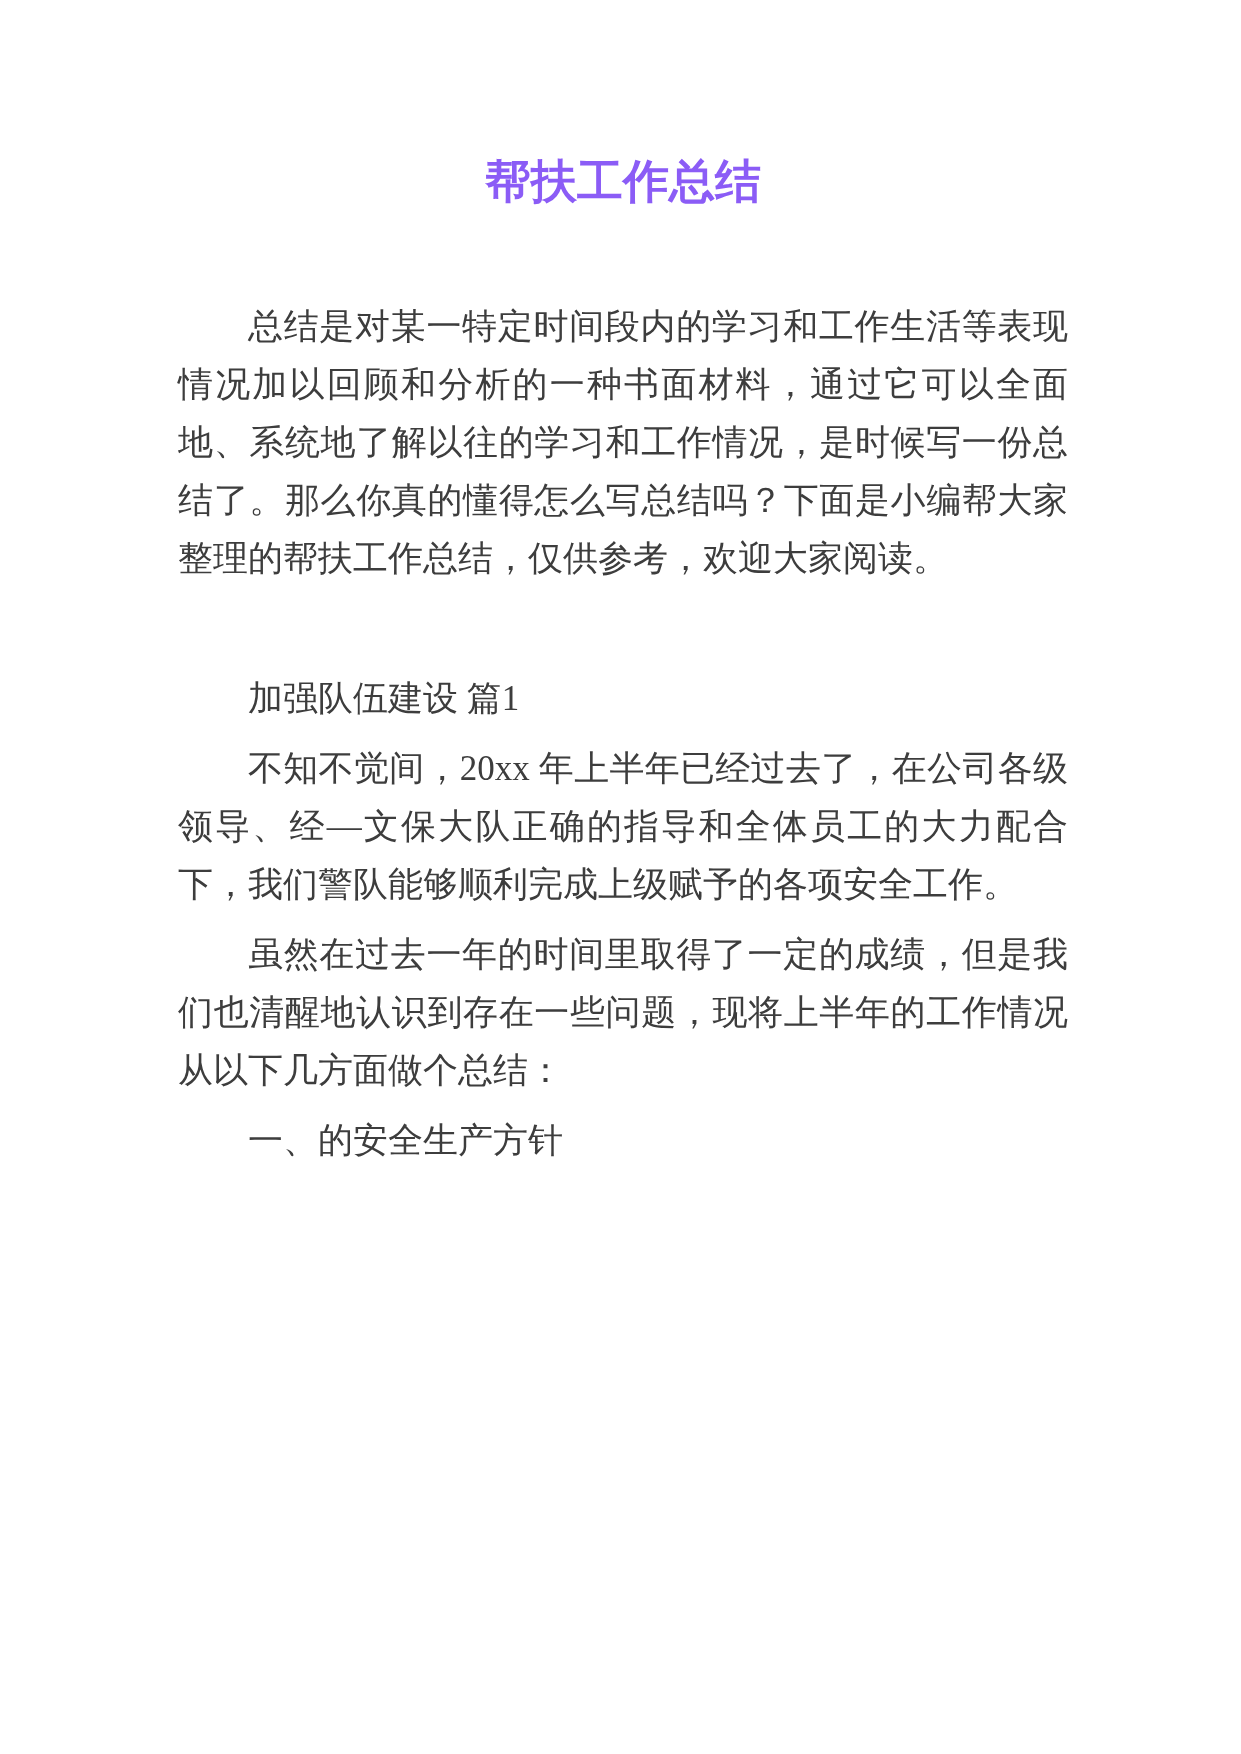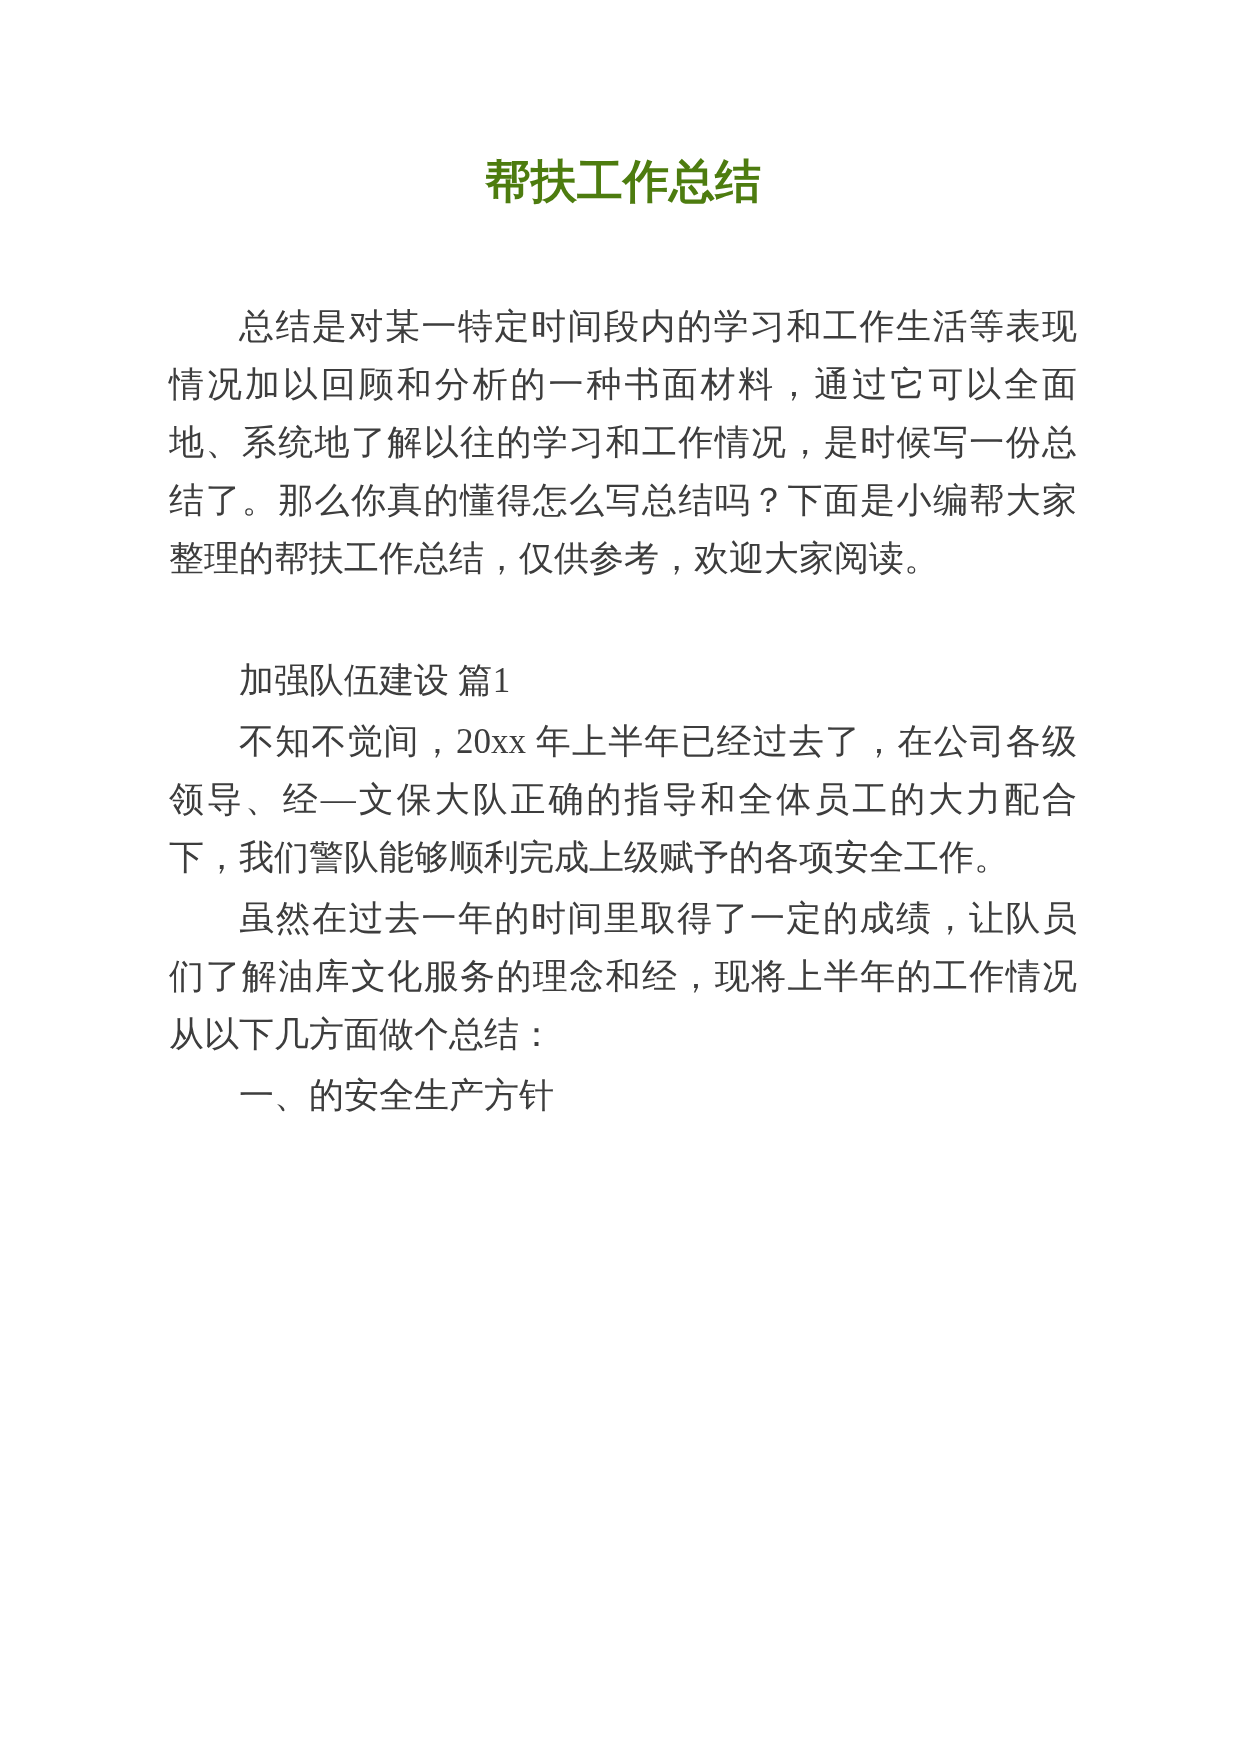--- a/index.html
+++ b/index.html
@@ -21,24 +21,24 @@
     background: #ffffff;
     overflow: hidden;
   }
   .doc-title {
     margin: 0 0 84px 0;
     font-family: "Liberation Serif", serif;
     font-weight: bold;
     font-size: 46px;
     line-height: 64px;
     text-align: center;
-    color: #4d7c0f;
+    color: #8b5cf6;
   }
   .para {
-    margin: 3px;
+    margin: 12px;
     font-family: "Liberation Serif", serif;
     font-size: 35px;
     line-height: 58px;
     color: #3d3d3d;
     text-align: justify;
     text-justify: inter-character;
     text-indent: 2em;
     word-break: break-all;
   }
   .blank-line {
@@ -52,17 +52,17 @@
   <h1 class="doc-title">帮扶工作总结</h1>
 
   <p class="para">总结是对某一特定时间段内的学习和工作生活等表现情况加以回顾和分析的一种书面材料，通过它可以全面地、系统地了解以往的学习和工作情况，是时候写一份总结了。那么你真的懂得怎么写总结吗？下面是小编帮大家整理的帮扶工作总结，仅供参考，欢迎大家阅读。</p>
 
   <p class="para blank-line"></p>
 
   <p class="para">加强队伍建设 篇1</p>
 
   <p class="para">不知不觉间，20xx 年上半年已经过去了，在公司各级领导、经—文保大队正确的指导和全体员工的大力配合下，我们警队能够顺利完成上级赋予的各项安全工作。</p>
 
-  <p class="para">虽然在过去一年的时间里取得了一定的成绩，让队员们了解油库文化服务的理念和经，现将上半年的工作情况从以下几方面做个总结：</p>
+  <p class="para">虽然在过去一年的时间里取得了一定的成绩，但是我们也清醒地认识到存在一些问题，现将上半年的工作情况从以下几方面做个总结：</p>
 
   <p class="para">一、的安全生产方针</p>
 
 </div>
 
 </body></html>

